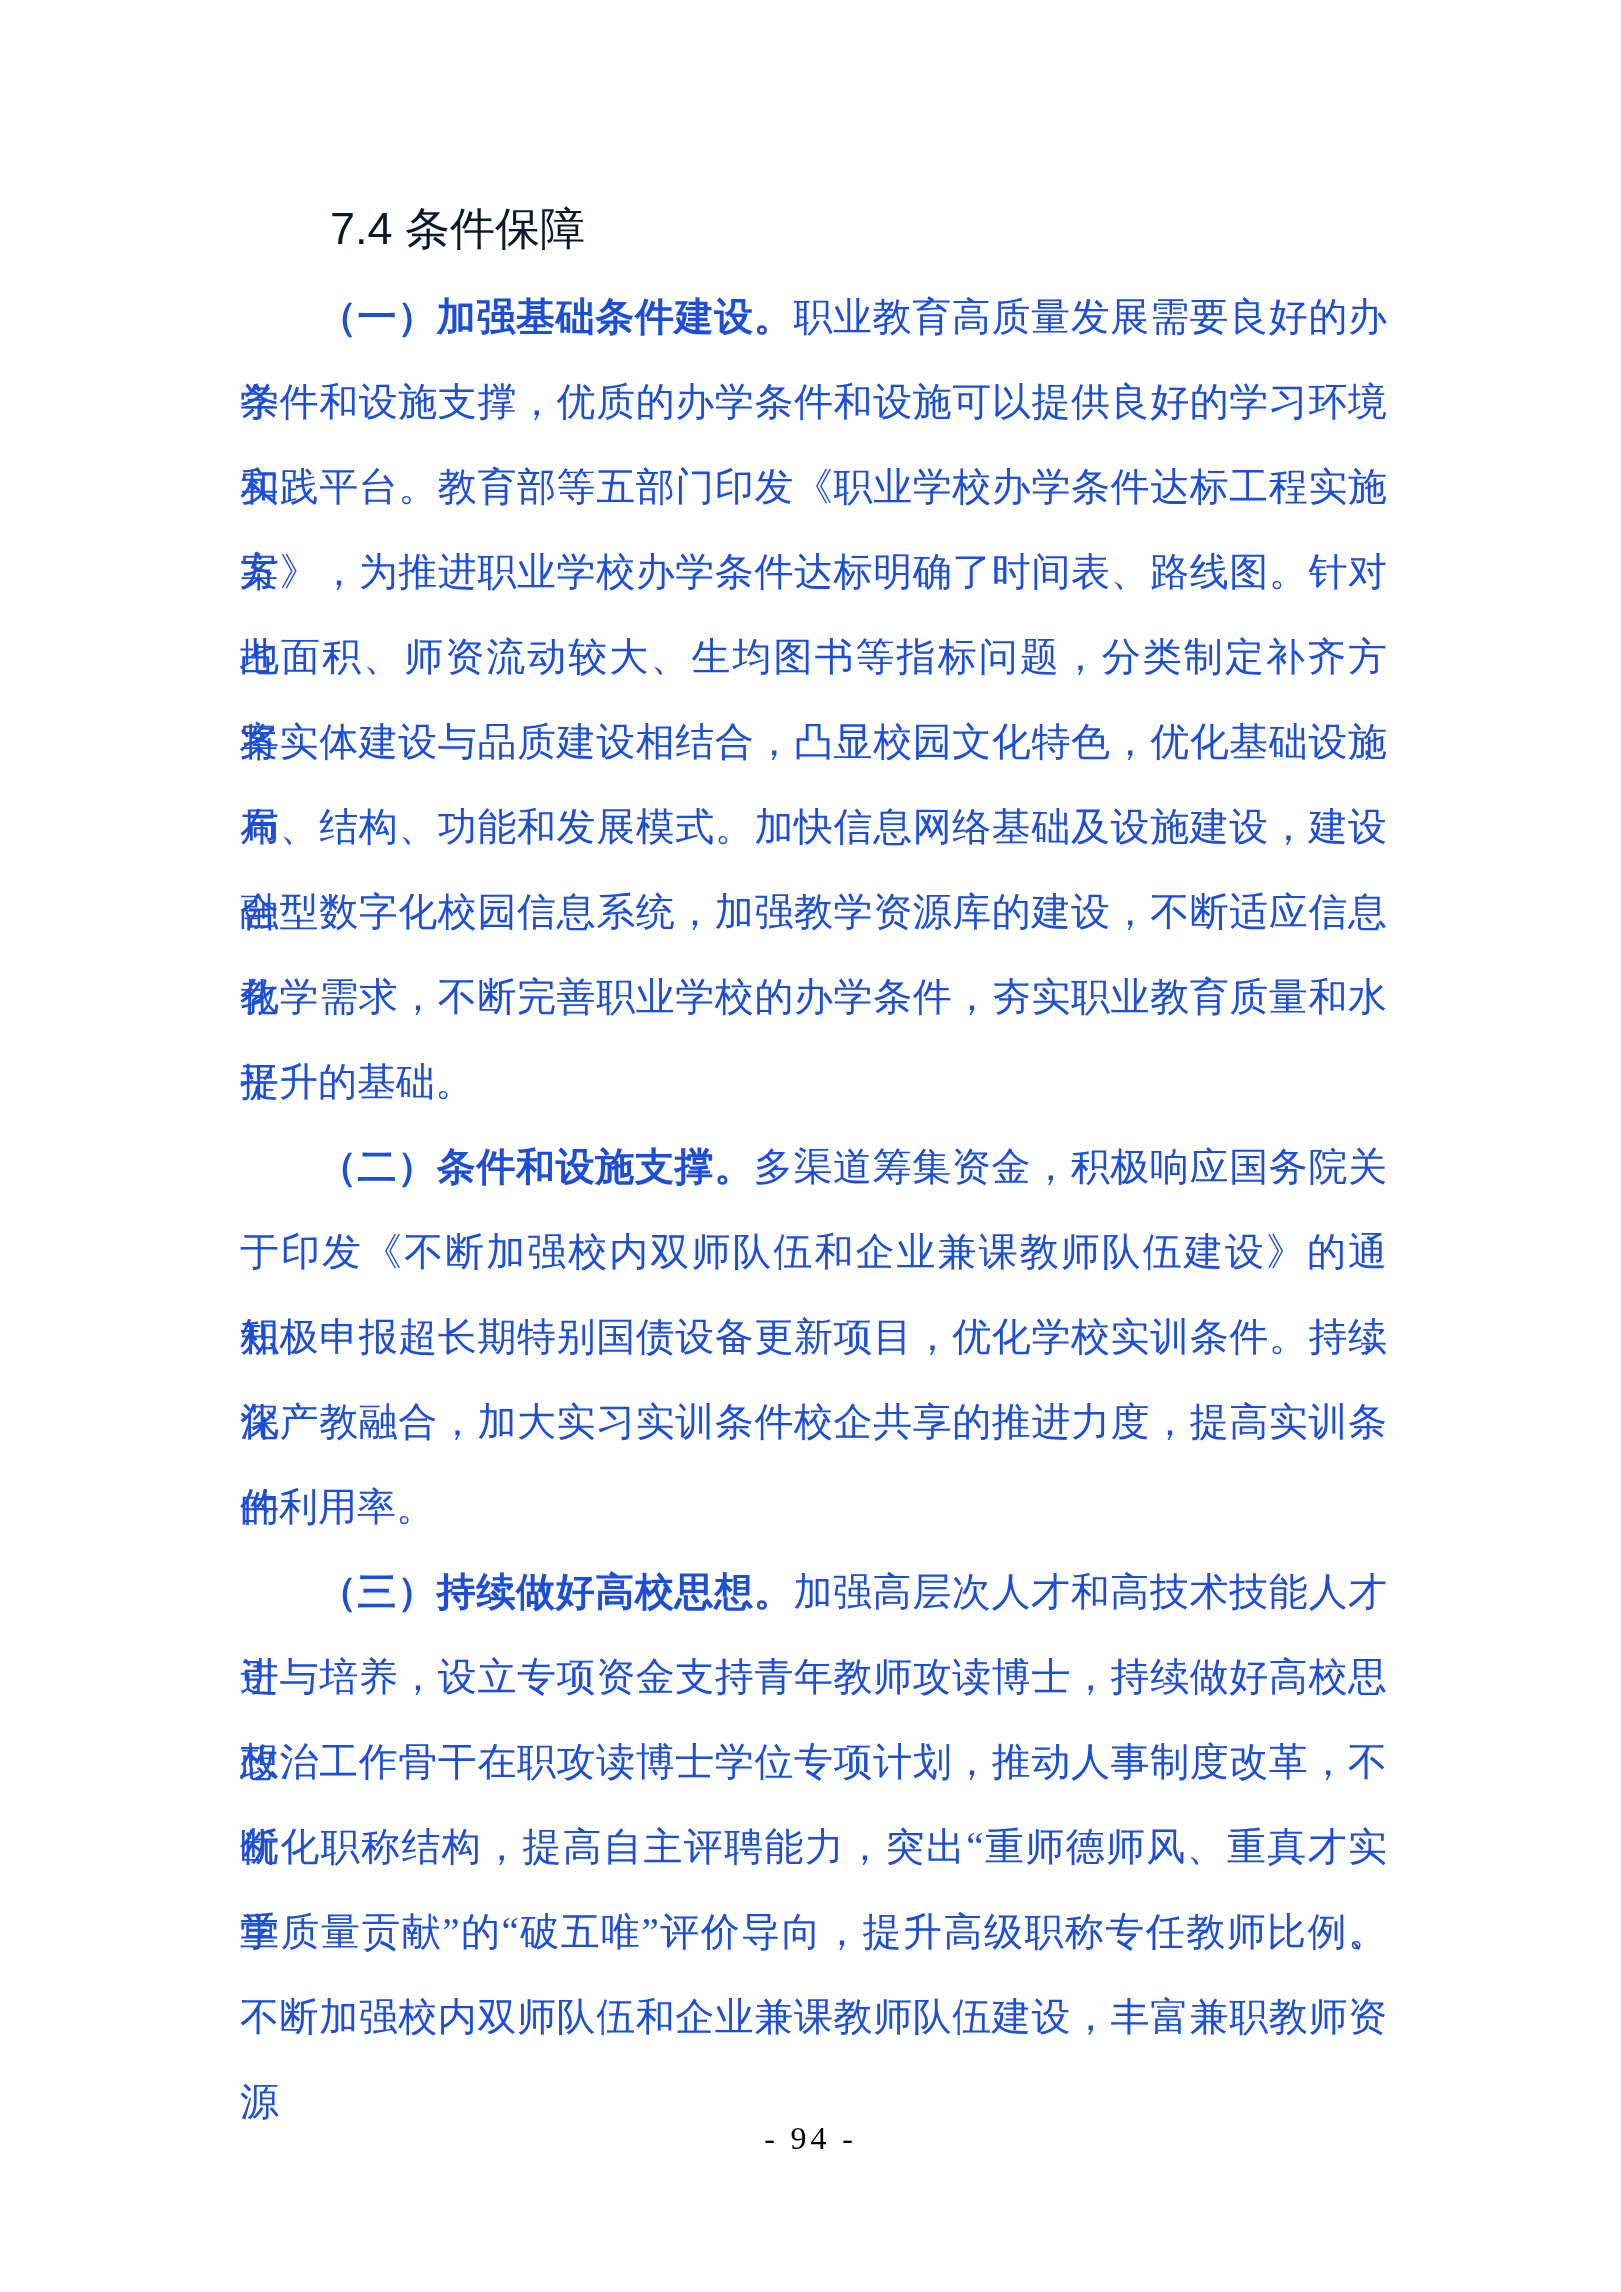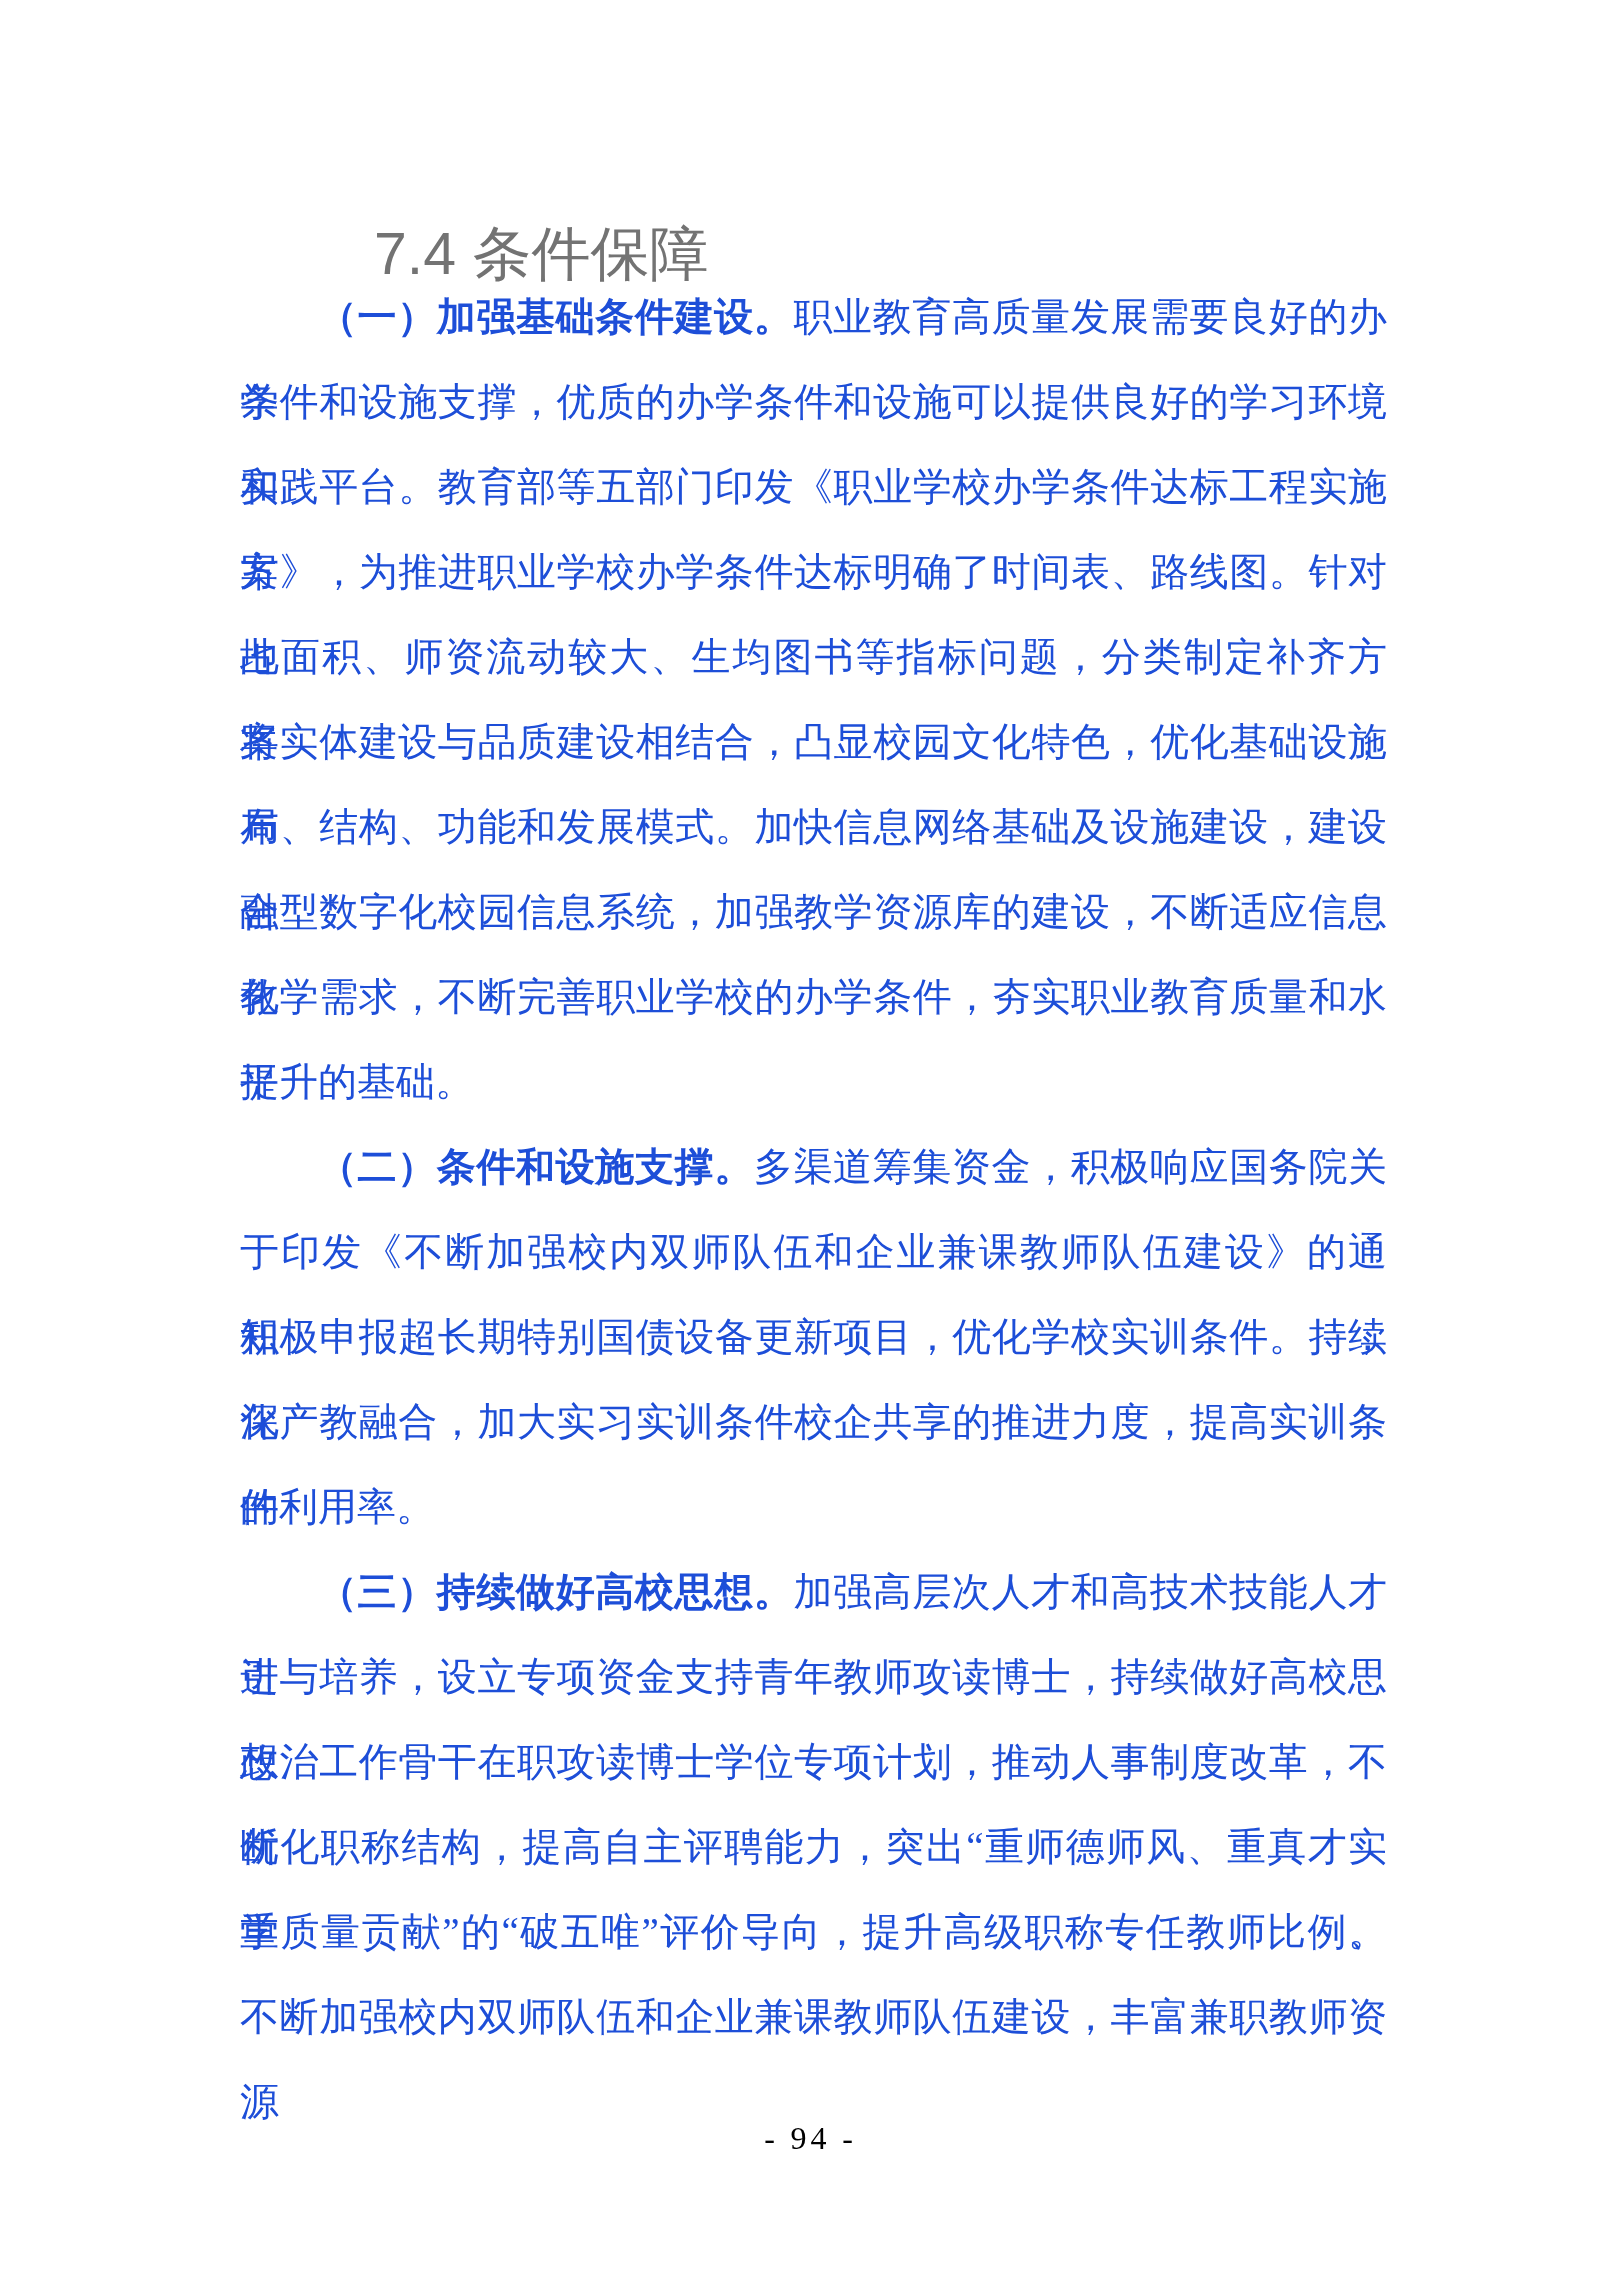--- a/index.html
+++ b/index.html
@@ -14,27 +14,27 @@
     background: #ffffff;
     overflow: hidden;
     font-family: "Liberation Serif", serif;
     color: #000000;
   }
   .doc-title {
     position: absolute;
     left: 240px;
     top: 199px;
     width: 1147px;
-    margin: 16px;
+    margin: 0;
     font-family: "Liberation Sans", sans-serif;
     font-weight: 500;
-    font-size: 59px;
+    font-size: 45px;
     line-height: 1.35;
     text-indent: 2em;
-    color: #737373;
+    color: #0f172a;
     white-space: pre;
   }
   .doc-content {
     position: absolute;
     left: 240px;
     top: 274px;
     width: 1147px;
   }
   .text-line {
     font-size: 39px;

